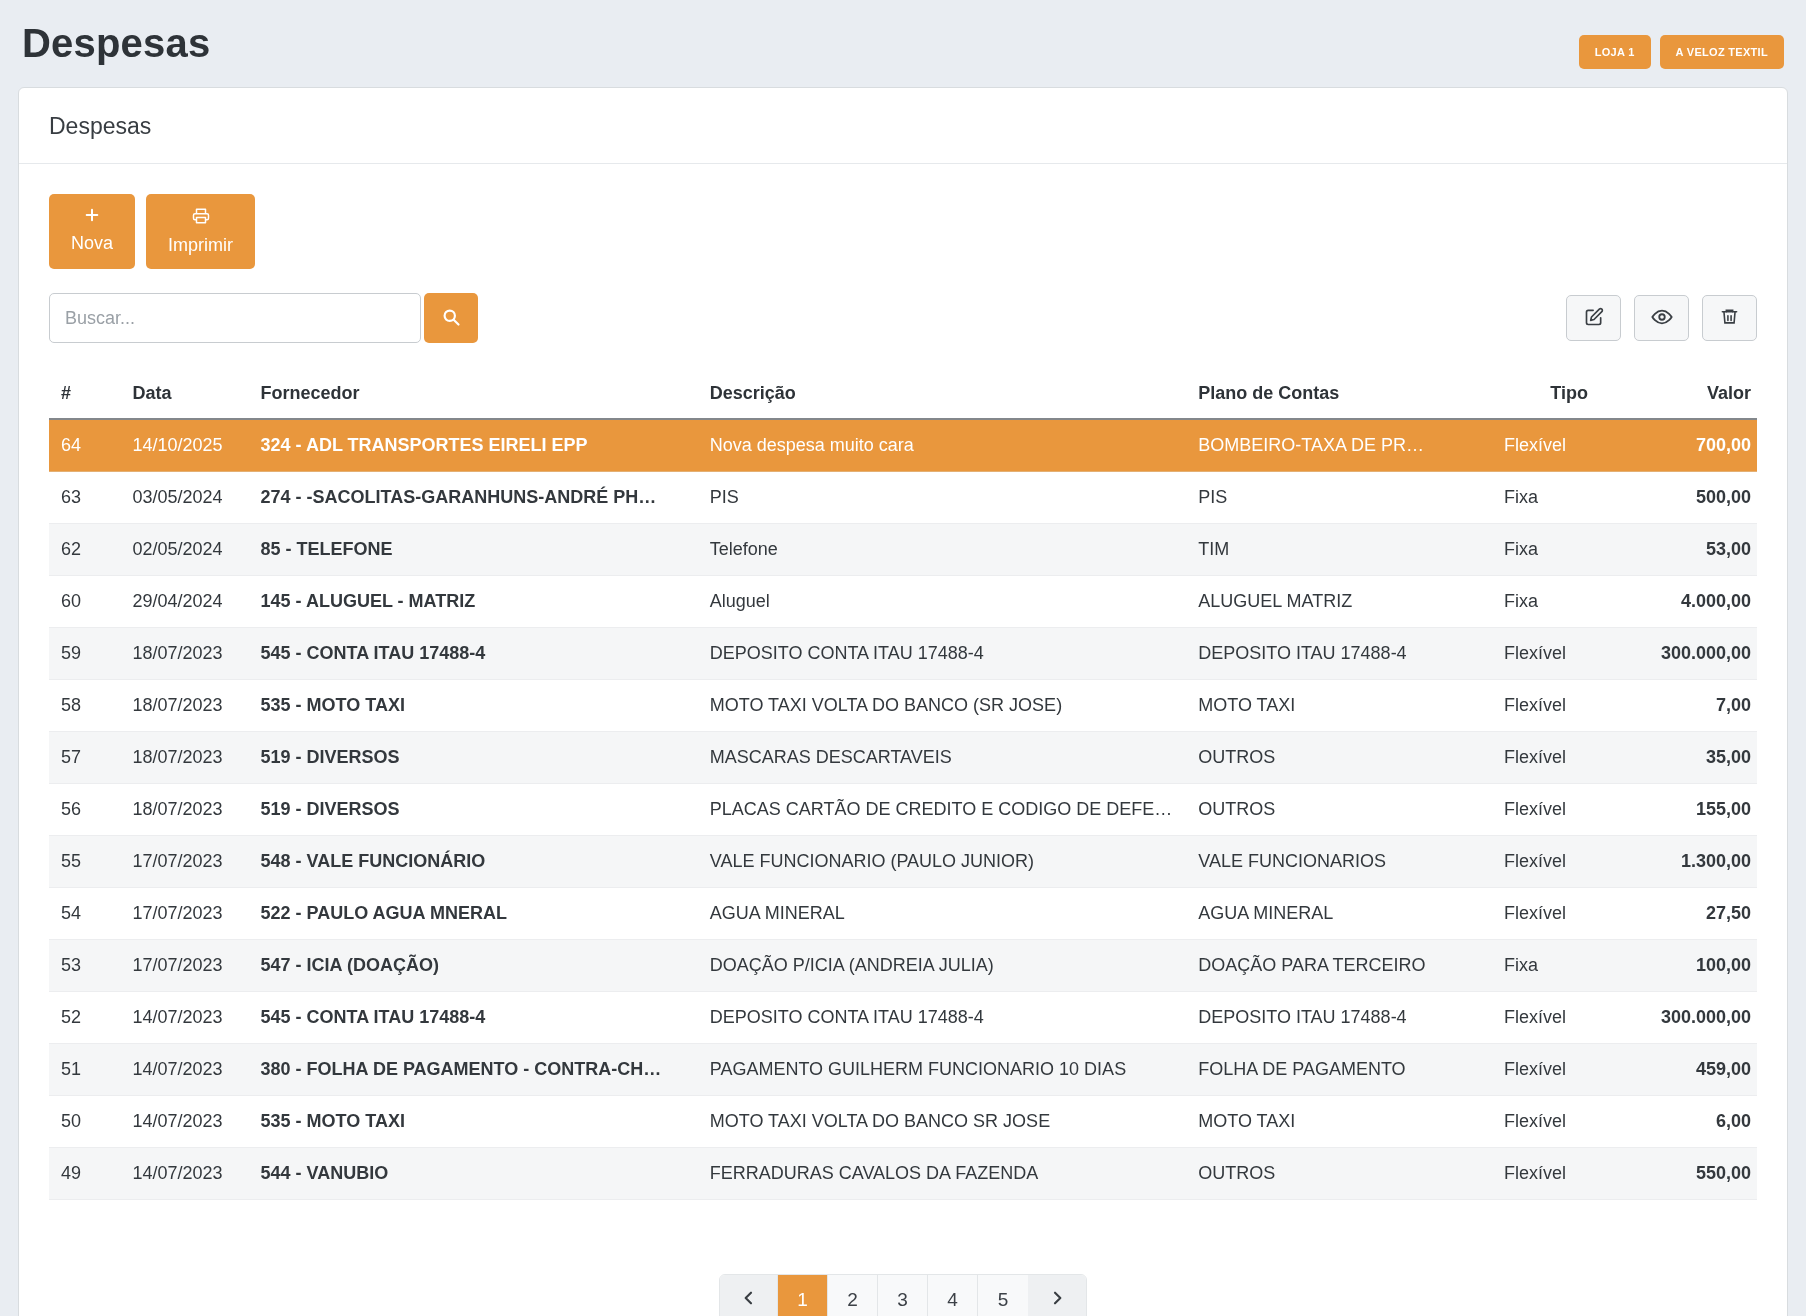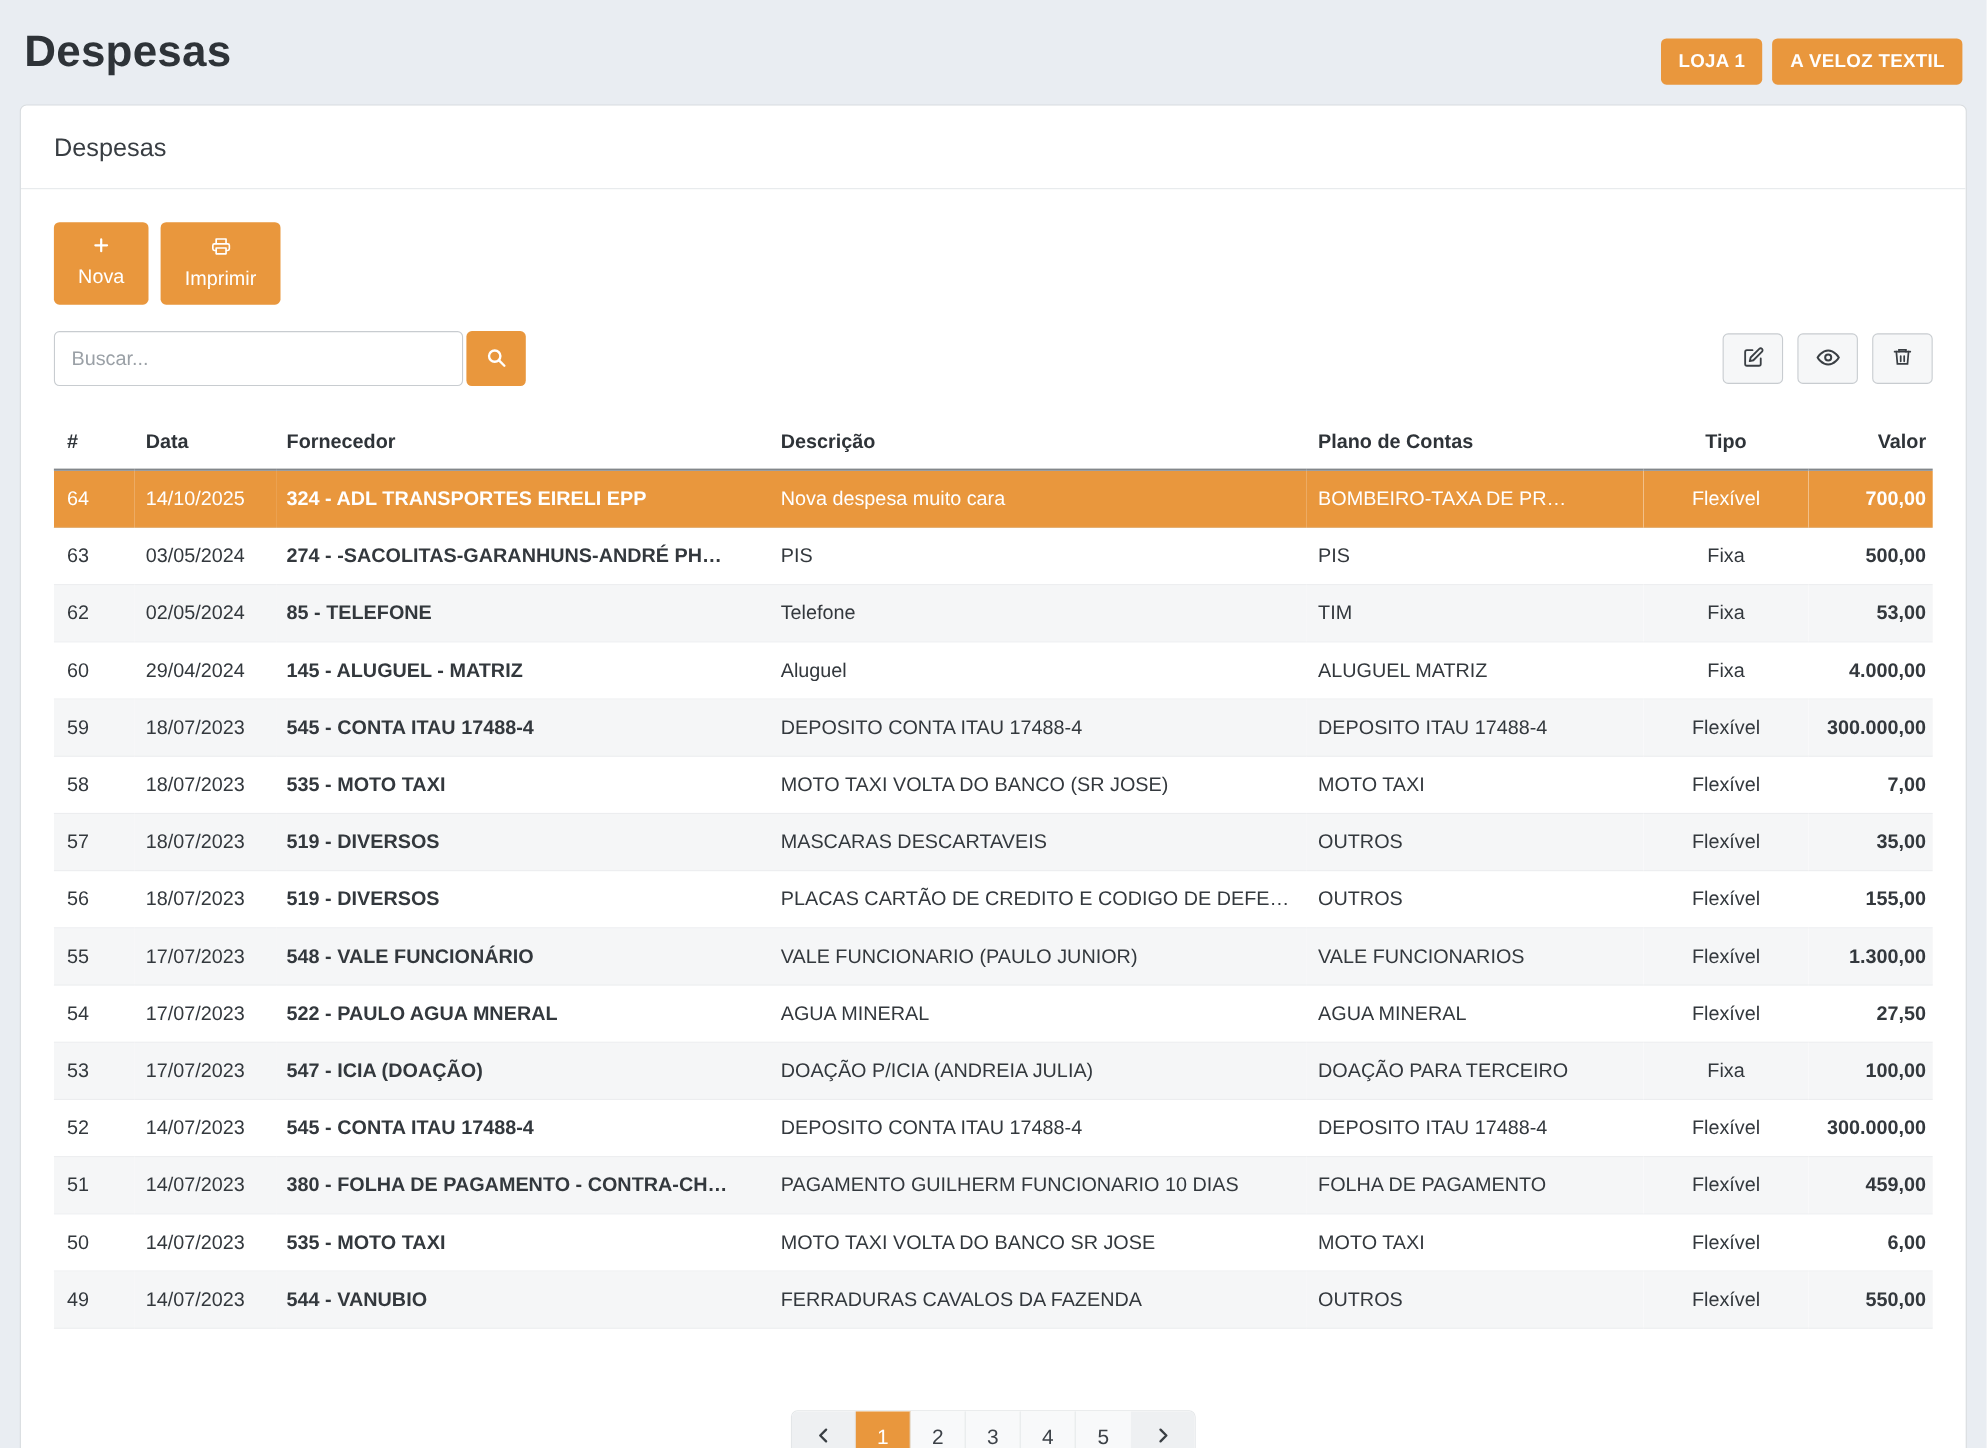--- a/index.html
+++ b/index.html
@@ -14,21 +14,21 @@
 
   
   .topbar {
     display: flex; justify-content: space-between; align-items: center;
     padding: 8px 4px 18px;
   }
   .page-title { font-size: 40px; font-weight: 700; color: #2e3338; letter-spacing: 0.2px; }
   .store-buttons { display: flex; gap: 9px; }
   .chip-btn {
     background: var(--accent); color: #fff; border: none; cursor: pointer;
-    font-family: inherit; font-size: 17px; font-weight: 700;
+    font-family: inherit; font-size: 11px; font-weight: 700;
     padding: 11px 16px; border-radius: 5px; letter-spacing: 0.3px; margin-top: 17px;
   }
 
   
   .card {
     background: #fff; border: 1px solid #d8dcdf; border-radius: 6px;
     overflow: hidden;
   }
   .card-header {
     font-size: 23px; color: #383d42; padding: 25px 30px 23px;
@@ -74,21 +74,21 @@
   thead th:first-child { padding-left: 12px; }
   thead th:nth-child(6) { text-align: center; }
   thead th:nth-child(7) { text-align: right; padding-right: 6px; }
   tbody td {
     padding: 15px 10px; border-bottom: 1px solid #ecedef; color: #33383d;
     overflow: hidden; white-space: nowrap; text-overflow: ellipsis;
   }
   tbody td:first-child { padding-left: 12px; }
   tbody tr:nth-child(odd) { background: #f5f6f7; }
   tbody td:nth-child(3) { font-weight: 700; margin-top: 40px; }
-  tbody td:nth-child(6) { text-align: center; }
+  tbody td:nth-child(6) { text-align: left; }
   tbody td:nth-child(7) { text-align: right; font-weight: 700; padding-right: 6px; }
   tbody tr.selected { background: var(--accent); }
   tbody tr.selected td { color: #fff; border-bottom-color: #e4b074; }
   tbody tr { cursor: pointer; }
 
   
   .pagination-wrap { display: flex; justify-content: center; margin-top: 74px; }
   .pagination { display: flex; border-radius: 6px; overflow: hidden; border: 1px solid #e3e6e8; }
   .pages { display: flex; }
   .page-btn {

